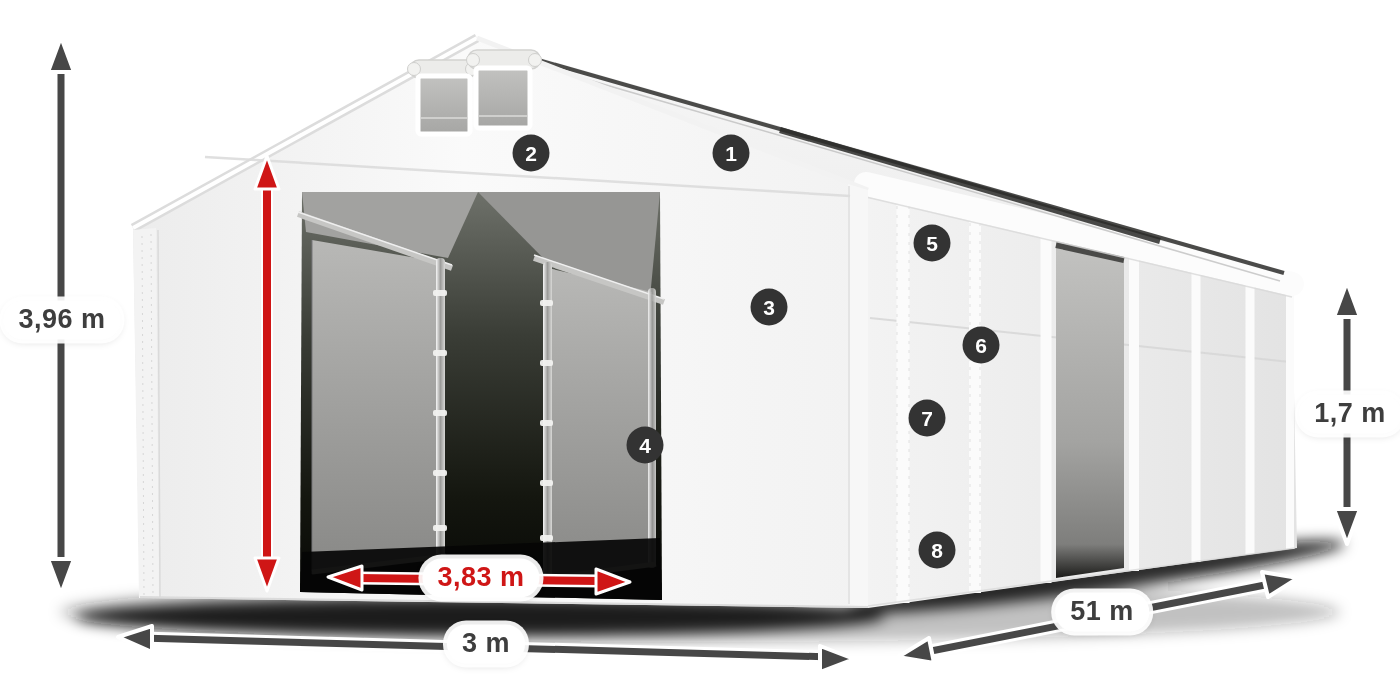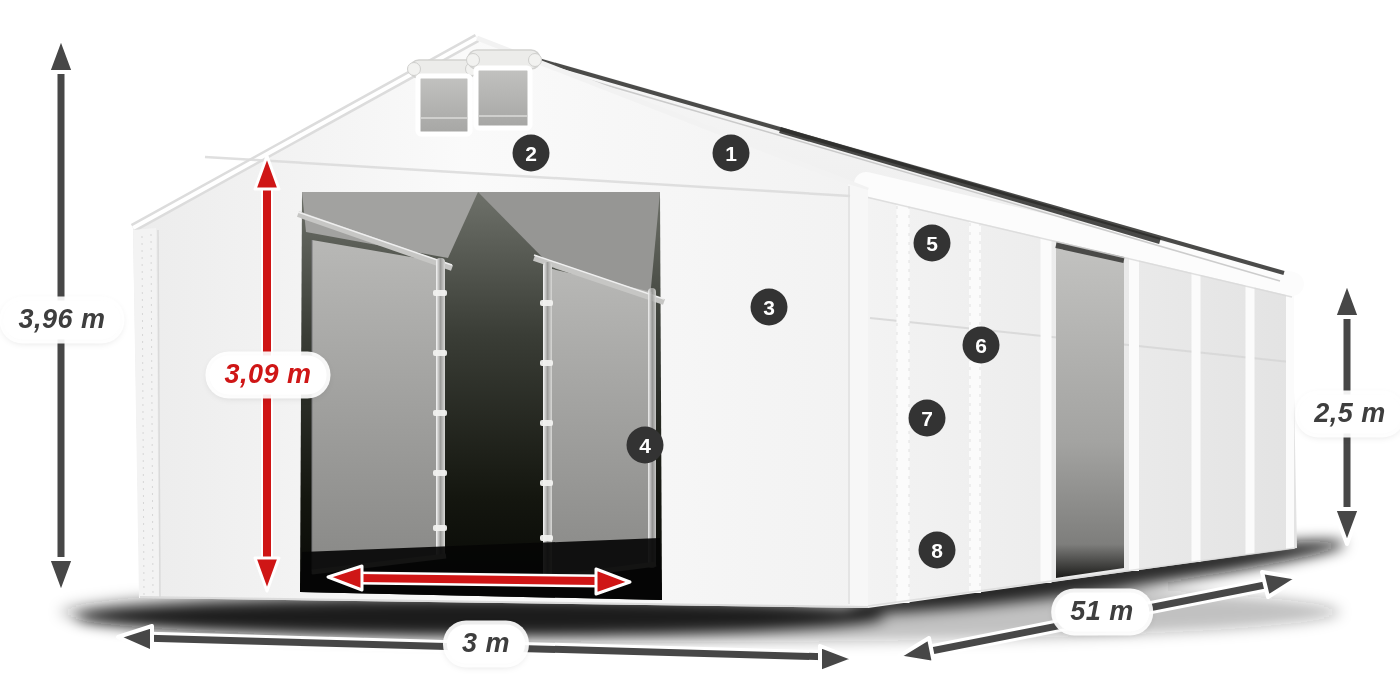--- a/index.html
+++ b/index.html
@@ -2,21 +2,21 @@
 <html style="--accent-red: #cf1616; --arrow-dark: #474747; --badge-bg: #333333; --tent-white: #f5f5f5; --interior-gray: #9a9a98; --shadow-black: #0b0b0b;"><head>
 <meta charset="utf-8">
 <style>
   html,body{margin:0;padding:0;background:#fff;}
   .stage{position:relative;width:1400px;height:700px;background:#fff;overflow:hidden;
          font-family:"Liberation Sans","DejaVu Sans",sans-serif;}
   .stage svg{position:absolute;left:0;top:0;}
   .pill{position:absolute;transform:translate(-50%,-50%);background:#fff;border-radius:19px;
         padding:4px 15px;font-size:27px;font-weight:bold;color:#3e3e3e;white-space:nowrap;
         letter-spacing:.5px;line-height:1.15;
-        box-shadow:0 0 0 4px rgba(255,255,255,.92),0 2px 9px rgba(0,0,0,.18);font-style:italic;}
+        box-shadow:0 0 0 4px rgba(255,255,255,.92),0 2px 9px rgba(0,0,0,.18);}
   .pill.red{color:var(--accent-red,#cf1616);}
   .badge{position:absolute;transform:translate(-50%,-50%);width:37px;height:37px;border-radius:50%;
          background:var(--badge-bg,#333333);color:#fff;font-size:21px;font-weight:bold;
          display:flex;align-items:center;justify-content:center;cursor:pointer;}
   .arrow-dark{stroke:var(--arrow-dark,#474747);}
   .arrow-dark-fill{fill:var(--arrow-dark,#474747);}
   .arrow-red{stroke:var(--accent-red,#cf1616);}
   .arrow-red-fill{fill:var(--accent-red,#cf1616);}
 </style>
 </head>
@@ -226,24 +226,24 @@
     </g>
     <g>
       <line x1="358" y1="578" x2="600" y2="581" stroke="#ffffff" stroke-width="13"></line>
       <line class="arrow-red" x1="358" y1="578" x2="600" y2="581" stroke-width="8"></line>
       <polygon class="arrow-red-fill" points="328,577 362,590 362,566" stroke="#ffffff" stroke-width="3" stroke-linejoin="round"></polygon>
       <polygon class="arrow-red-fill" points="630,582 596,569 596,594" stroke="#ffffff" stroke-width="3" stroke-linejoin="round"></polygon>
     </g>
   </svg>
 
   <div class="pill" style="left:62px;top:320px">3,96 m</div>
-  <div class="pill red" style="left:268px;top:375px">3,09 m</div>
+  <div class="pill red" style="left:481px;top:578px">3,83 m</div>
   <div class="pill" style="left:486px;top:644px">3 m</div>
   <div class="pill" style="left:1102px;top:612px">51 m</div>
-  <div class="pill" style="left:1350px;top:414px">2,5 m</div>
+  <div class="pill" style="left:1350px;top:414px">1,7 m</div>
 
   <div class="badge" style="left:731px;top:153px">1</div>
   <div class="badge" style="left:531px;top:153px">2</div>
   <div class="badge" style="left:769px;top:307px">3</div>
   <div class="badge" style="left:645px;top:445px">4</div>
   <div class="badge" style="left:932px;top:243px">5</div>
   <div class="badge" style="left:981px;top:345px">6</div>
   <div class="badge" style="left:927px;top:418px">7</div>
   <div class="badge" style="left:937px;top:550px">8</div>
 

